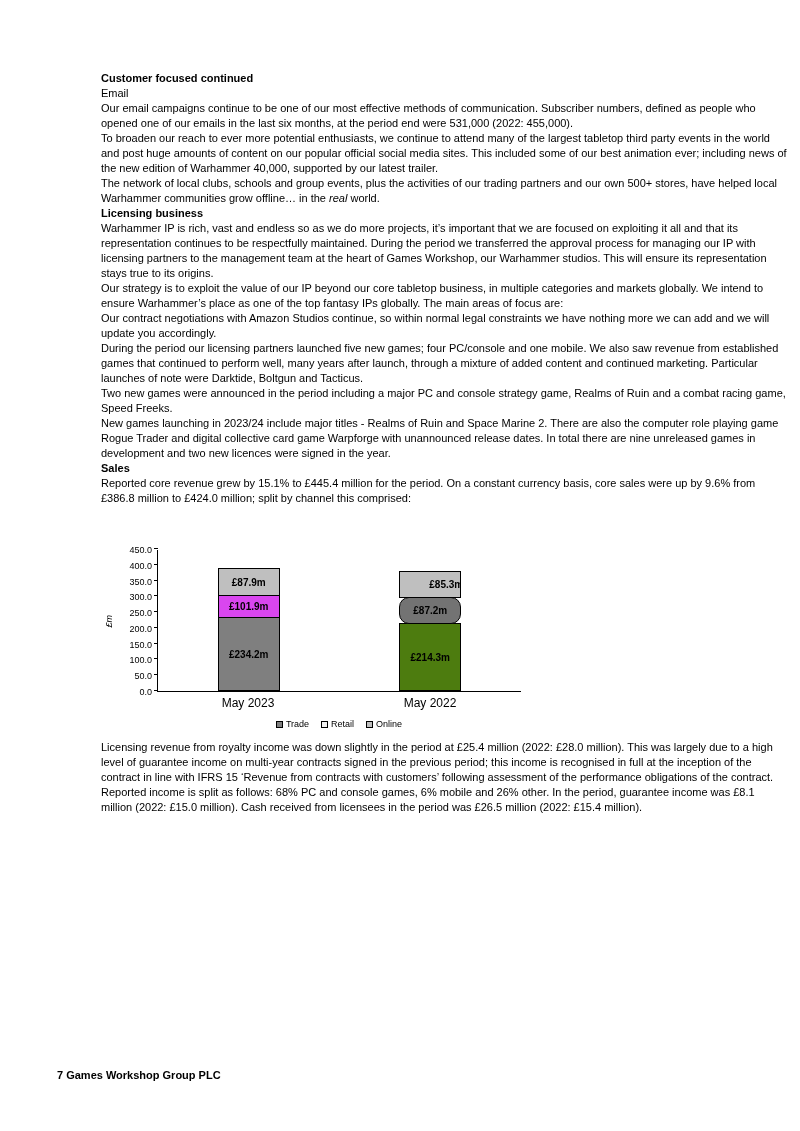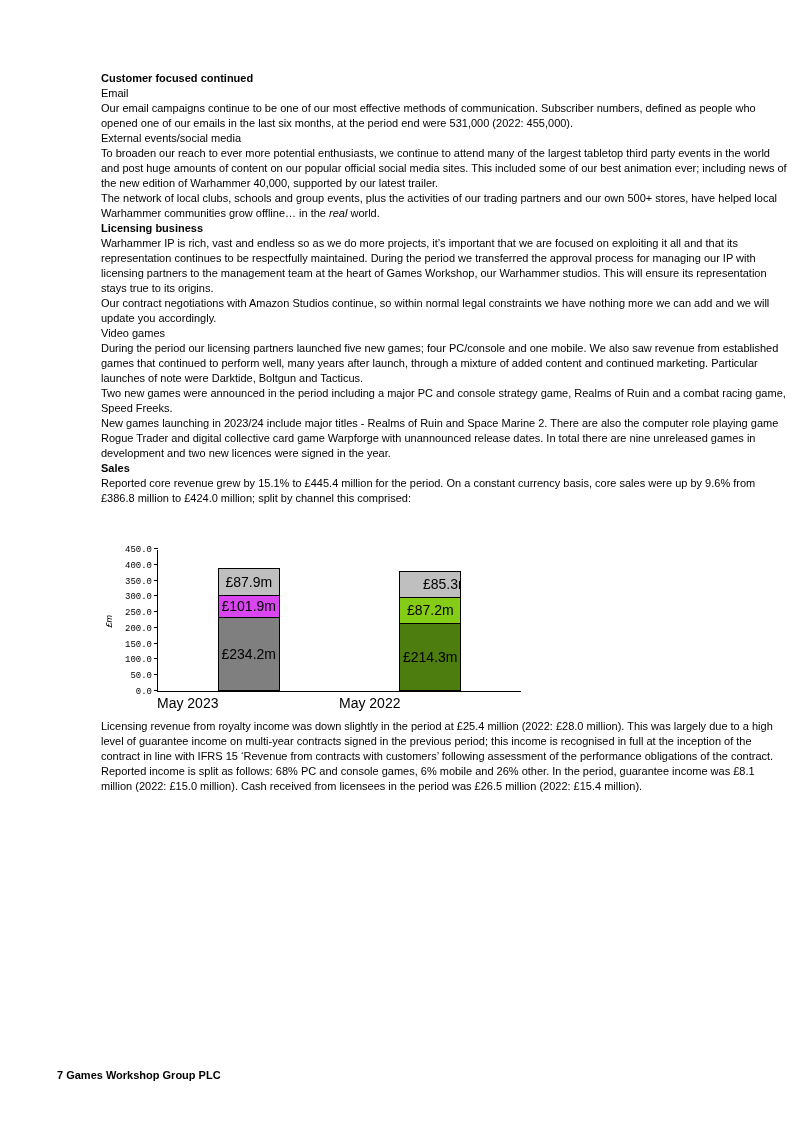--- a/index.html
+++ b/index.html
@@ -26,39 +26,38 @@
     display: flex; align-items: center; justify-content: center;
   }
   .ylabel {
     writing-mode: vertical-rl; transform: rotate(180deg);
     font-size: 9px; font-style: italic;
   }
   .yticks-col { position: relative; width: 40px; height: 142px; }
   .ytick-label {
     position: absolute; right: 5px; font-size: 9px; line-height: 10px;
     white-space: nowrap;
-    font-family: Liberation Mono, monospace;
   }
   .plot {
     position: relative; width: 364px; height: 142px;
     border-left: 1px solid #000; border-bottom: 1px solid #000;
     display: flex; align-items: flex-end;
   }
   .ytick-mark { position: absolute; left: -4px; width: 4px; height: 1px; background: #000; }
   .bar-slot { width: 182px; height: 100%; display: flex; align-items: flex-end; justify-content: center; }
   .bar { display: flex; flex-direction: column-reverse; width: 62px; }
   .seg {
     position: relative; border: 1px solid #000;
     display: flex; align-items: center; justify-content: center;
     overflow: hidden;
   }
   .seg + .seg { margin-bottom: -1px; }
-  .seg-label { font-size: 14px; color: #000; white-space: nowrap; }
+  .seg-label { font-size: 10px; color: #000; white-space: nowrap; font-weight: bold; }
   .x-labels { display: flex; margin-left: 56px; width: 364px; }
-  .x-label { width: 182px; text-align: left; font-size: 14px; padding-top: 4px; }
+  .x-label { width: 182px; text-align: center; font-size: 12px; padding-top: 4px; }
   .legend {
     display: flex; justify-content: center; gap: 12px;
     margin-left: 56px; width: 364px; margin-top: 6px; font-size: 9px;
   }
   .legend-item { display: flex; align-items: center; }
   .legend-swatch {
     width: 7px; height: 7px; border: 1px solid #000;
     display: inline-block; margin-right: 3px;
   }
 
@@ -68,32 +67,31 @@
   }
 </style>
 </head>
 <body>
 
 <div class="content">
   <p class="para bold">Customer focused continued</p>
   <p class="para">Email</p>
   <p class="para">Our email campaigns continue to be one of our most effective methods of communication. Subscriber numbers, defined as people who opened one of our emails in the last six months, at the period end were 531,000 (2022: 455,000).</p>
 
-  <p class="para group">External events/social media</p>
   <p class="para">To broaden our reach to ever more potential enthusiasts, we continue to attend many of the largest tabletop third party events in the world and post huge amounts of content on our popular official social media sites. This included some of our best animation ever; including news of the new edition of Warhammer 40,000, supported by our latest trailer.</p>
 
   <p class="para group"><span>The network of local clubs, schools and group events, plus the activities of our trading partners and our own 500+ stores, have helped local Warhammer communities grow offline… in the </span><em>real</em><span> world.</span></p>
 
   <p class="para group bold">Licensing business</p>
   <p class="para">Warhammer IP is rich, vast and endless so as we do more projects, it’s important that we are focused on exploiting it all and that its representation continues to be respectfully maintained. During the period we transferred the approval process for managing our IP with licensing partners to the management team at the heart of Games Workshop, our Warhammer studios. This will ensure its representation stays true to its origins.</p>
 
+  <p class="para group">Our strategy is to exploit the value of our IP beyond our core tabletop business, in multiple categories and markets globally. We intend to ensure Warhammer’s place as one of the top fantasy IPs globally. The main areas of focus are:</p>
 
   <p class="para">Our contract negotiations with Amazon Studios continue, so within normal legal constraints we have nothing more we can add and we will update you accordingly.</p>
 
-  <p class="para group">Video games</p>
   <p class="para">During the period our licensing partners launched five new games; four PC/console and one mobile. We also saw revenue from established games that continued to perform well, many years after launch, through a mixture of added content and continued marketing. Particular launches of note were Darktide, Boltgun and Tacticus.</p>
 
   <p class="para group">Two new games were announced in the period including a major PC and console strategy game, Realms of Ruin and a combat racing game, Speed Freeks.</p>
 
   <p class="para group">New games launching in 2023/24 include major titles - Realms of Ruin and Space Marine 2. There are also the computer role playing game Rogue Trader and digital collective card game Warpforge with unannounced release dates. In total there are nine unreleased games in development and two new licences were signed in the year.</p>
 
 
   <p class="para group bold">Sales</p>
   <p class="para">Reported core revenue grew by 15.1% to £445.4 million for the period. On a constant currency basis, core sales were up by 9.6% from £386.8 million to £424.0 million; split by channel this comprised:</p>
 
@@ -136,32 +134,46 @@
               <div class="seg" style="height: 27.7373px; background: rgb(191, 191, 191);">
                 <span class="seg-label">£87.9m</span>
               </div>
             </div>
           </div>
           <div class="bar-slot">
             <div class="bar">
               <div class="seg" style="height: 67.6236px; background: #4d7c0f;">
                 <span class="seg-label">£214.3m</span>
               </div>
-              <div class="seg" style="height: 27.5164px; background: #84cc16;">
+              <div class="seg" style="height: 27.5164px; background: #737373; border-radius: 10px;">
                 <span class="seg-label">£87.2m</span>
               </div>
               <div class="seg" style="height: 26.9169px; background: rgb(191, 191, 191); padding-left: 32px;">
                 <span class="seg-label">£85.3m</span>
               </div>
             </div>
           </div>
         </div>
     </div>
     <div class="x-labels" id="x-labels">
         <div class="x-label">May 2023</div>
         <div class="x-label">May 2022</div>
       </div>
+    <div class="legend" id="legend">
+        <div class="legend-item">
+          <span class="legend-swatch" style="background: rgb(127, 127, 127);"></span>
+          <span>Trade</span>
+        </div>
+        <div class="legend-item">
+          <span class="legend-swatch" style="background: rgb(242, 242, 242);"></span>
+          <span>Retail</span>
+        </div>
+        <div class="legend-item">
+          <span class="legend-swatch" style="background: rgb(191, 191, 191);"></span>
+          <span>Online</span>
+        </div>
+      </div>
   </div>
 
   <p class="para">Licensing revenue from royalty income was down slightly in the period at £25.4 million (2022: £28.0 million). This was largely due to a high level of guarantee income on multi-year contracts signed in the previous period; this income is recognised in full at the inception of the contract in line with IFRS 15 ‘Revenue from contracts with customers’ following assessment of the performance obligations of the contract. Reported income is split as follows: 68% PC and console games, 6% mobile and 26% other. In the period, guarantee income was £8.1 million (2022: £15.0 million). Cash received from licensees in the period was £26.5 million (2022: £15.4 million).</p>
 </div>
 
 <div class="footer">7 Games Workshop Group PLC</div>
 
 </body></html>

